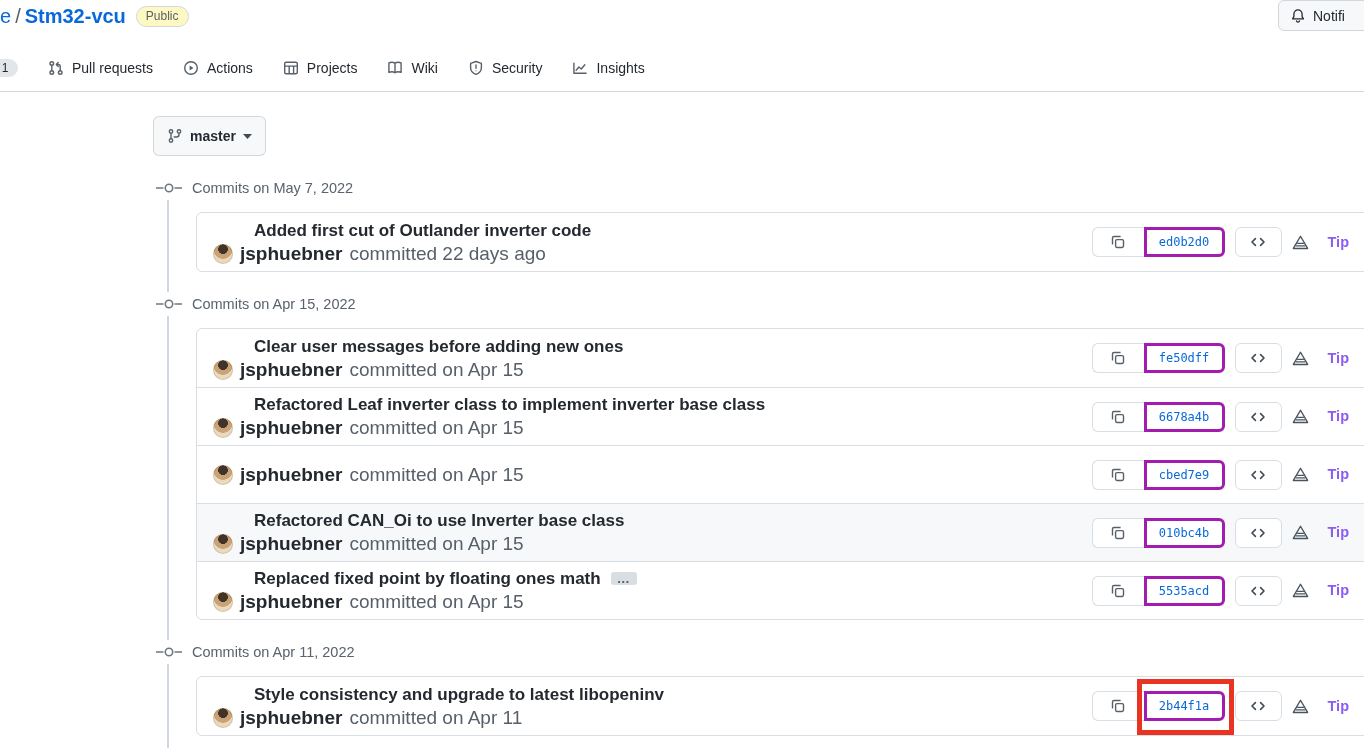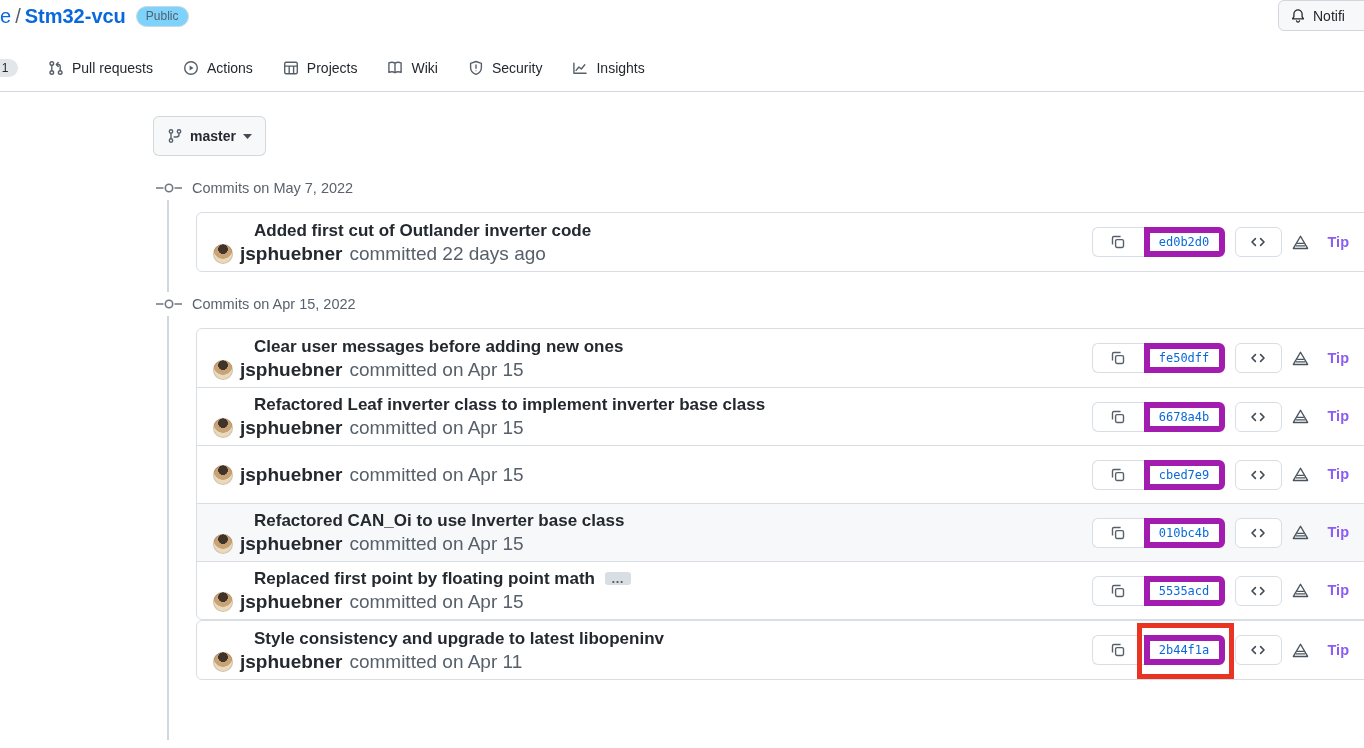--- a/index.html
+++ b/index.html
@@ -10,21 +10,21 @@
   svg { display:block; }
 
   
   .top-header { position:relative; padding-top:3px; height:34px; }
   .repo-title { font-size:20px; line-height:26px; white-space:nowrap; }
   .owner-link { color:#0969da; }
   .sep { color:#57606a; padding:0 4px; }
   .repo-link { color:#0969da; font-weight:600; }
   .visibility-badge { display:inline-block; margin-left:10px; vertical-align:3px;
     font-size:12px; font-weight:500; color:#57606a; border:1px solid #d0d7de;
-    border-radius:2em; padding:1px 9px 2px; line-height:16px; background:#7dd3fc; }
+    border-radius:2em; padding:1px 9px 2px; line-height:16px; background:#fef9c3; }
   .notif-btn { position:absolute; top:0; right:-26px; height:31px; width:112px;
     display:flex; align-items:center; gap:7px; padding:0 11px;
     background:#f6f8fa; border:1px solid #d0d7de; border-radius:6px;
     font-size:14px; color:#24292f; cursor:pointer; }
 
   
   .repo-nav { margin-top:11px; height:47px; border-bottom:1px solid #d0d7de;
     display:flex; align-items:center; }
   .counter-badge { margin-left:-8px; min-width:26px; padding:0 7px; height:18px;
     display:inline-flex; align-items:center; justify-content:center;
@@ -76,21 +76,21 @@
     box-shadow:inset 0 0 0 1px rgba(27,31,36,0.12); cursor:pointer; }
   .c-author { font-weight:700; color:#24292f; }
 
   .c-actions { display:flex; align-items:center; gap:10px; flex:none; }
   .btn-group { display:flex; height:30px; }
   .copy-btn { width:52px; display:flex; align-items:center; justify-content:center;
     background:#fff; border:1px solid #d8dee4; border-right:none;
     border-radius:6px 0 0 6px; cursor:pointer; }
   .sha-wrap { position:relative; display:inline-flex; }
   .sha-btn { width:81px; display:flex; align-items:center; justify-content:center;
-    background:#fff; border:6px solid #a21caf; border-radius:0 6px 6px 0;
+    background:#fff; border:3px solid #a21caf; border-radius:0 6px 6px 0;
     font-family:"DejaVu Sans Mono", monospace; font-size:12px; color:#0969da; }
   .red-box { position:absolute; left:-7px; top:-12px; right:-9px; bottom:-14px;
     border:5px solid #e93424; z-index:5; pointer-events:none; }
   .code-btn { width:47px; height:30px; display:flex; align-items:center;
     justify-content:center; background:#fff; border:1px solid #d8dee4;
     border-radius:6px; cursor:pointer; }
   .tip { display:flex; align-items:flex-start; gap:19px; font-size:14.5px;
     font-weight:600; color:#8b5cf6; cursor:pointer; }
 </style>
 </head>
@@ -437,21 +437,21 @@
                 <path d="M4.8 8.8h6.4M3.5 11.2h9" stroke-width="1.1"></path>
               </svg>
             </span>
              <span>Tip</span>
            </span>
          </div>
        </div>
       <div class="commit-row">
          <div class="c-left">
            <div class="c-title-line">
-             <a class="c-title">Replaced first point by floating point math</a>
+             <a class="c-title">Replaced fixed point by floating ones math</a>
              <button class="ellipsis-btn">…</button>
            </div>
            <div class="c-meta">
              <span class="avatar"></span>
              <a class="c-author">jsphuebner</a>
              <span>committed on Apr 15</span>
            </div>
          </div>
          <div class="c-actions">
            <div class="btn-group">
@@ -480,20 +480,29 @@
               <svg viewBox="0 0 16 16" width="17" height="17" fill="none" stroke="#4a545e" stroke-width="1.3" stroke-linejoin="round">
                 <path d="M8 2.1 14.7 13.6H1.3Z"></path>
                 <path d="M4.8 8.8h6.4M3.5 11.2h9" stroke-width="1.1"></path>
               </svg>
             </span>
              <span>Tip</span>
            </span>
          </div>
        </div>
     </div>
+    <div class="group-heading">
+       <span class="g-icon">
+        <svg viewBox="0 0 26 16" width="26" height="16">
+          <path d="M0 8h7.5M18.5 8H26" stroke="#6e7781" stroke-width="1.6"></path>
+          <circle cx="13" cy="8" r="3.7" fill="#fff" stroke="#6e7781" stroke-width="1.6"></circle>
+        </svg>
+      </span>
+       <span class="g-text">Commits on Apr 11, 2022</span>
+     </div>
     <div class="commit-card">
       <div class="commit-row">
          <div class="c-left">
            <div class="c-title-line">
              <a class="c-title">Style consistency and upgrade to latest libopeninv</a>
 
            </div>
            <div class="c-meta">
              <span class="avatar"></span>
              <a class="c-author">jsphuebner</a>

